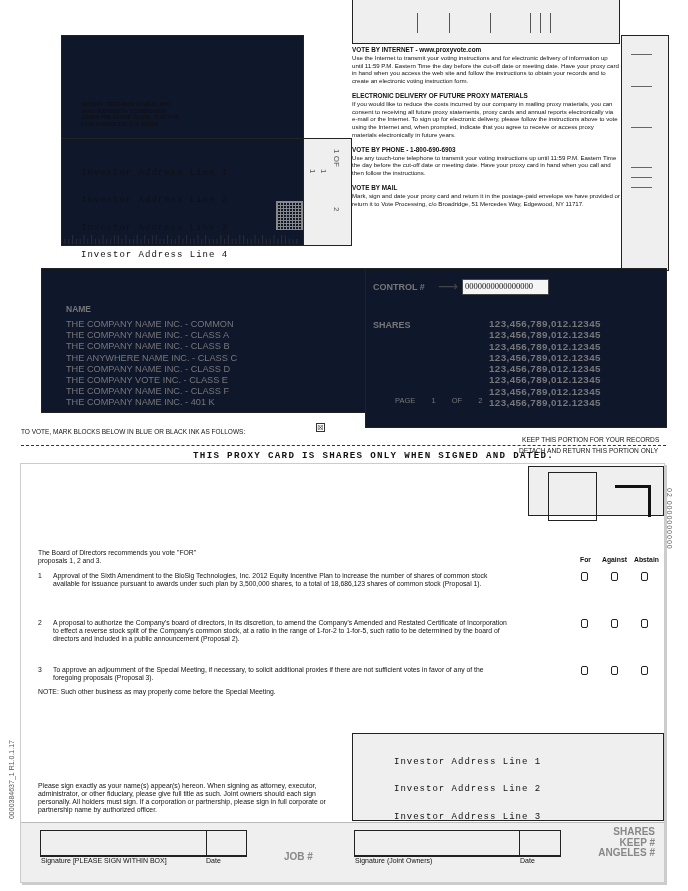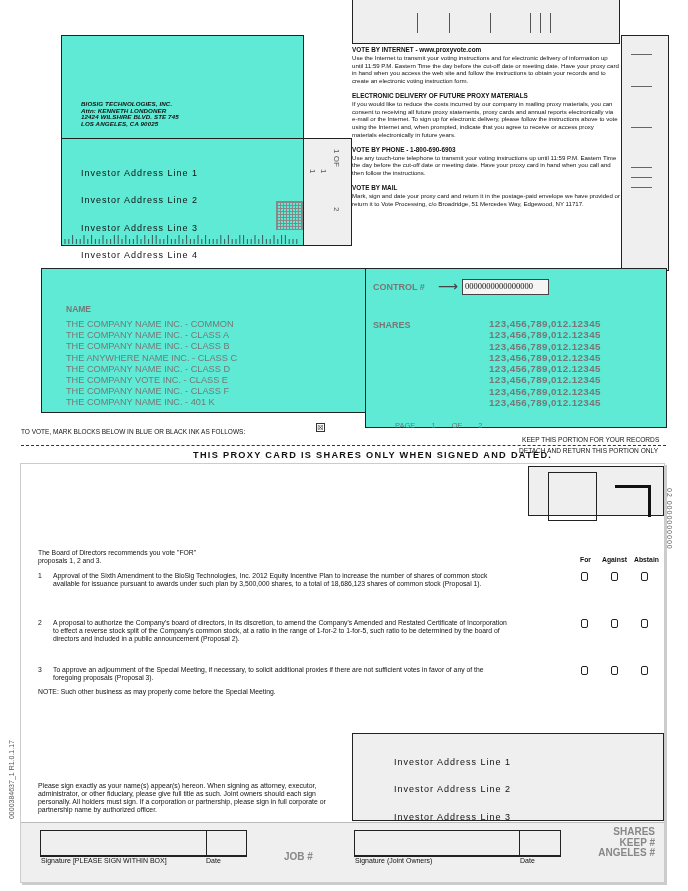--- a/index.html
+++ b/index.html
@@ -1,20 +1,20 @@
 <!DOCTYPE html>
 <html><head>
 <meta charset="utf-8">
 <style>
   * { box-sizing: border-box; margin: 0; padding: 0; }
   html, body { width: 688px; height: 891px; background: #ffffff; overflow: hidden; }
   body { position: relative; font-family: "Liberation Sans", sans-serif; color: #111; }
   .abs { position: absolute; }
-  .panel { background: #5eead4; border: 1px solid #222; }
-  .mono { font-family: Liberation Sans, sans-serif; }
+  .panel { background: #0f172a; border: 1px solid #222; }
+  .mono { font-family: Liberation Mono, monospace; }
   .cond { font-family: "Liberation Sans Narrow", "Liberation Sans", sans-serif; }
 
   
   #return-box { left: 61px; top: 35px; width: 243px; height: 104px; }
   #return-addr { left: 81px; top: 101px; font-family: "Liberation Sans", sans-serif; font-style: italic; font-weight: bold; font-size: 6.2px; line-height: 6.6px; letter-spacing: 0.1px; }
   #investor-box { left: 61px; top: 138px; width: 243px; height: 108px; border-top: 1px solid #222; }
   #investor-addr { left: 81px; top: 151px; font-size: 9px; line-height: 9.1px; letter-spacing: 1px; white-space: pre; }
   #side-tab { left: 304px; top: 138px; width: 48px; height: 108px; background: #efefef; border: 1px solid #222; border-left: none; }
   .vert { writing-mode: vertical-rl; font-size: 8px; color: #555; }
   #grid-mark { left: 276px; top: 201px; width: 27px; height: 29px; background-image: linear-gradient(#888 1px, transparent 1px), linear-gradient(90deg, #888 1px, transparent 1px); background-size: 3px 3px; border: 1px solid #888; }
@@ -36,21 +36,21 @@
   
   #holdings-box { left: 41px; top: 268px; width: 325px; height: 145px; }
   #holdings-box .name-h { position: absolute; left: 24px; top: 35px; font-size: 8.5px; font-weight: bold; color: #777; }
   #holdings-list { position: absolute; left: 24px; top: 50px; font-size: 9.2px; font-weight: normal; color: #777; line-height: 11.2px; }
   #control-box { left: 365px; top: 268px; width: 302px; height: 160px; }
   #control-label { left: 373px; top: 282px; font-size: 9px; font-weight: bold; color: #777; }
   #control-arrow { left: 438px; top: 278px; font-size: 14px; color: #444; }
   #control-num { left: 462px; top: 279px; width: 87px; height: 16px; border: 1px solid #444; font-family: "Liberation Serif", serif; font-size: 8.5px; padding: 1px 2px; background: #f5f5f5; }
   #shares-label { left: 373px; top: 320px; font-size: 9px; font-weight: bold; color: #777; }
   #shares-list { left: 489px; top: 318px; font-size: 9.8px; font-weight: bold; color: #777; line-height: 11.3px; letter-spacing: 0.4px; }
-  #page-ind { left: 387px; top: 421px; font-size: 7.5px; color: #777; word-spacing: 0; padding-left: 8px; }
+  #page-ind { left: 387px; top: 396px; font-size: 7.5px; color: #777; word-spacing: 0; padding-left: 8px; }
   #page-ind span { margin-right: 14px; }
 
   
   #mark-instr { left: 21px; top: 428px; font-size: 6.5px; }
   #mark-x { left: 316px; top: 423px; width: 9px; height: 9px; border: 1px solid #333; font-size: 7px; line-height: 7px; text-align: center; }
   #dash-line { left: 21px; top: 445px; width: 645px; height: 0; border-top: 1px dashed #333; }
   #keep { left: 522px; top: 436px; font-size: 6.6px; }
   #detach { left: 519px; top: 447px; font-size: 6.6px; }
   #valid { left: 193px; top: 450px; font-size: 9.2px; font-weight: bold; letter-spacing: 1.3px; }
 

